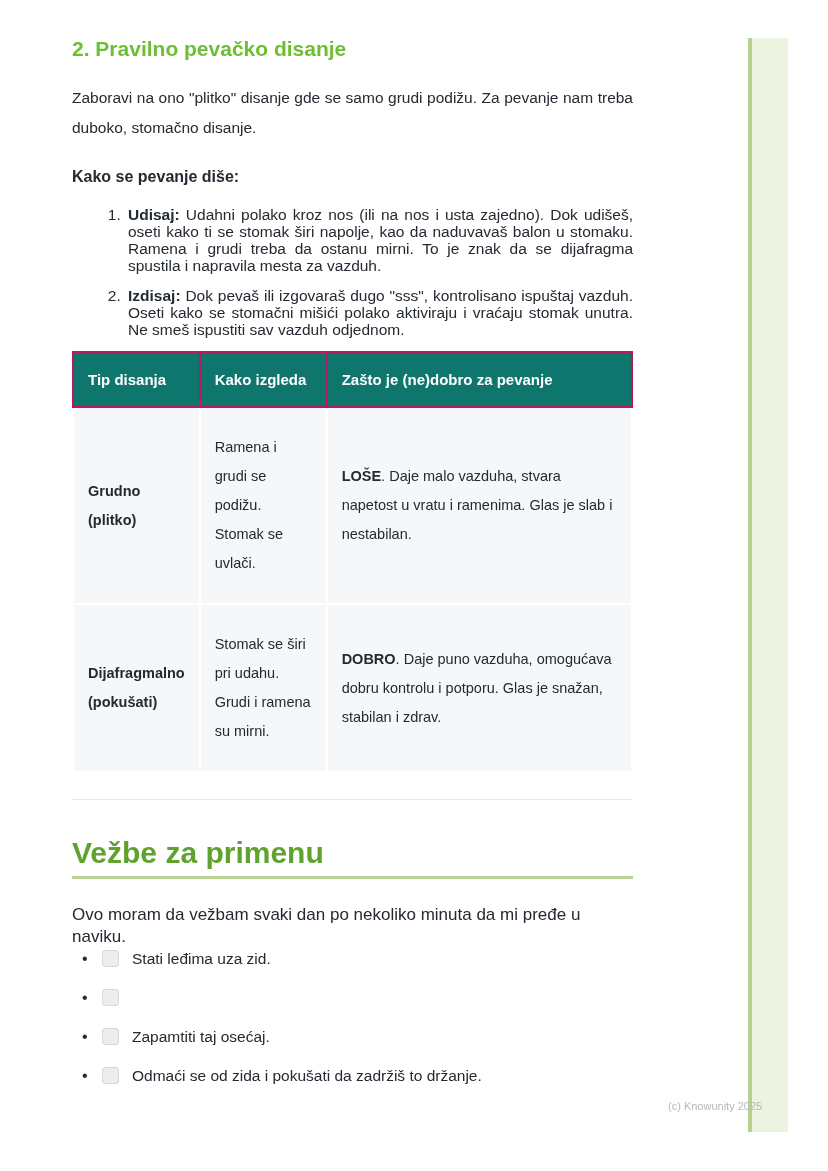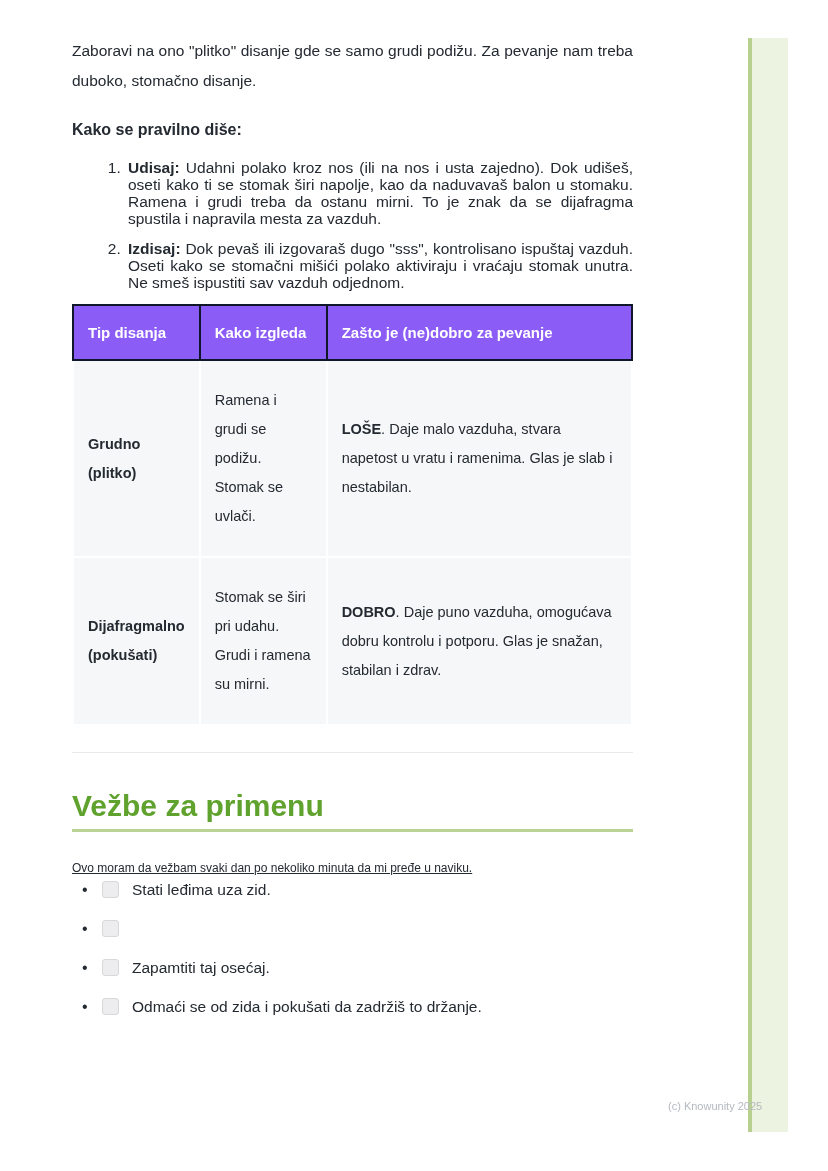--- a/index.html
+++ b/index.html
@@ -61,27 +61,27 @@
     margin-left: 28px;
   }
   ol.steps li strong { font-weight: 700; }
 
   table.compare {
     width: 100%;
     border-collapse: collapse;
     margin: 10px 0 0 0;
   }
   table.compare th {
-    background: #8b5cf6;
+    background: #0f766e;
     color: #ffffff;
     font-size: 15px;
     font-weight: 700;
     text-align: left;
     padding: 18px 14px;
-    border: 2px solid #0f172a;
+    border: 2px solid #be185d;
   }
   table.compare td {
     background: #f6f7f8;
     font-size: 14.5px;
     line-height: 29px;
     padding: 25px 14px;
     border: 2px solid #ffffff;
     vertical-align: middle;
   }
   table.compare td.col-type { font-weight: 700; }
@@ -99,24 +99,23 @@
   h2.green-h2 {
     color: #5fa22d;
     font-size: 30px;
     font-weight: 700;
     margin: 36px 0 0 0;
     padding-bottom: 6px;
     border-bottom: 3px solid #bad394;
     line-height: 34px;
   }
   p.exercise-intro {
-    font-size: 12px;
+    font-size: 17px;
     line-height: 22px;
     margin: 25px 0 0 0;
-    text-decoration: underline;
   }
   h3.exercise-h3 {
     color: #6cbf31;
     font-size: 21px;
     font-weight: 700;
     margin: 29px 0 22px 0;
     line-height: 26px;
   }
 
   ul.checklist {
@@ -155,24 +154,25 @@
     white-space: nowrap;
   }
 </style>
 </head>
 <body>
 
 <div class="side-accent-bar"></div>
 
 <div class="content">
 
+  <h3 class="green-h3">2. Pravilno pevačko disanje</h3>
 
   <p class="body-text">Zaboravi na ono "plitko" disanje gde se samo grudi podižu. Za pevanje nam treba duboko, stomačno disanje.</p>
 
-  <p class="lead-bold">Kako se pravilno diše:</p>
+  <p class="lead-bold">Kako se pevanje diše:</p>
 
   <ol class="steps">
     <li>
       <strong>Udisaj:</strong>
       <span>Udahni polako kroz nos (ili na nos i usta zajedno). Dok udišeš, oseti kako ti se stomak širi napolje, kao da naduvavaš balon u stomaku. Ramena i grudi treba da ostanu mirni. To je znak da se dijafragma spustila i napravila mesta za vazduh.</span>
     </li>
     <li>
       <strong>Izdisaj:</strong>
       <span>Dok pevaš ili izgovaraš dugo "sss", kontrolisano ispuštaj vazduh. Oseti kako se stomačni mišići polako aktiviraju i vraćaju stomak unutra. Ne smeš ispustiti sav vazduh odjednom.</span>
     </li>

